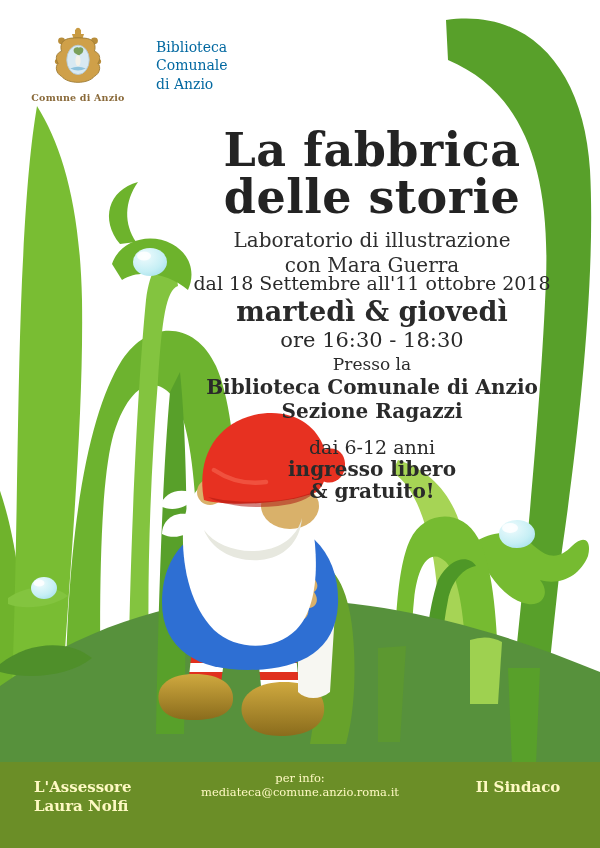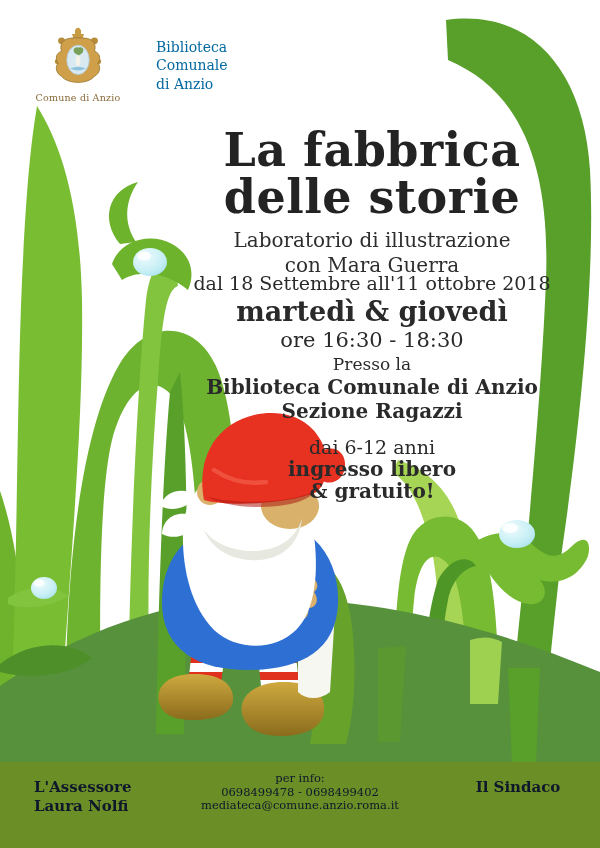--- a/index.html
+++ b/index.html
@@ -7,38 +7,38 @@
     position:relative;width:600px;height:848px;margin:0 auto;
     background:#ffffff;overflow:hidden;
     font-family:"DejaVu Serif","Liberation Serif",serif;
     color:#2a2a2a;
   }
   .illustration{position:absolute;left:0;top:0;width:600px;height:848px;}
   
   .logo-block{position:absolute;left:38px;top:24px;width:200px;}
   .crest{position:absolute;left:8px;top:2px;width:64px;height:66px;}
   .crest-caption{position:absolute;left:-8px;top:68px;width:96px;text-align:center;
-    font-size:9.5px;color:#8a6a3a;letter-spacing:.2px;}
+    font-size:9.5px;color:#8a6a3a;letter-spacing:.2px;font-weight:bold;}
   .library-name{position:absolute;left:118px;top:14px;font-size:14px;line-height:1.32;color:#0369a1;}
   
   .text-col{position:absolute;left:142px;width:460px;text-align:center;}
   .title-line1{font-size:46px;font-weight:bold;line-height:1.0;letter-spacing:.5px;color:#232323;}
   .title-line2{font-size:46px;font-weight:bold;line-height:1.0;letter-spacing:.5px;color:#232323;margin-top:1px;}
   .subtitle{font-size:20px;line-height:1.26;margin-top:8px;color:#2e2e2e;}
   .sched-dates{font-size:19px;}
   .sched-days{font-size:27px;font-weight:bold;margin-top:2px;}
   .sched-time{font-size:21px;margin-top:1px;}
   .venue-intro{font-size:17px;}
   .venue-name{font-size:20px;font-weight:bold;margin-top:1px;}
   .venue-section{font-size:20px;font-weight:bold;}
   .adm-ages{font-size:19px;}
   .adm-b{font-size:20px;font-weight:bold;line-height:1.12;}
   
   .footer-bar{position:absolute;left:0;top:762px;width:600px;height:86px;background:#6b8e27;}
-  .footer-text{color:#0f172a;}
+  .footer-text{color:#fef9c3;}
   .footer-left{position:absolute;left:34px;top:16px;font-size:15px;font-weight:bold;line-height:1.25;}
   .footer-center{position:absolute;left:180px;top:10px;width:240px;text-align:center;
     font-size:11.5px;line-height:1.18;}
   .footer-right{position:absolute;left:420px;top:16px;width:170px;text-align:center;
     font-size:15px;font-weight:bold;line-height:1.25;margin-left:13px;}
 </style>
 </head>
 <body>
 
 <div class="poster">
@@ -183,21 +183,20 @@
     <div class="adm-b">&amp; gratuito!</div>
   </div>
 
   <div class="footer-bar">
     <div class="footer-left footer-text">
       <div>L'Assessore</div>
       <div>Laura Nolfi</div>
     </div>
     <div class="footer-center footer-text">
       <div>per info:</div>
-      <div>0698499478 - 0698499402</div>
       <div>mediateca@comune.anzio.roma.it</div>
     </div>
     <div class="footer-right footer-text">
       <div>Il Sindaco</div>
     </div>
   </div>
 
 </div>
 
 </body></html>

